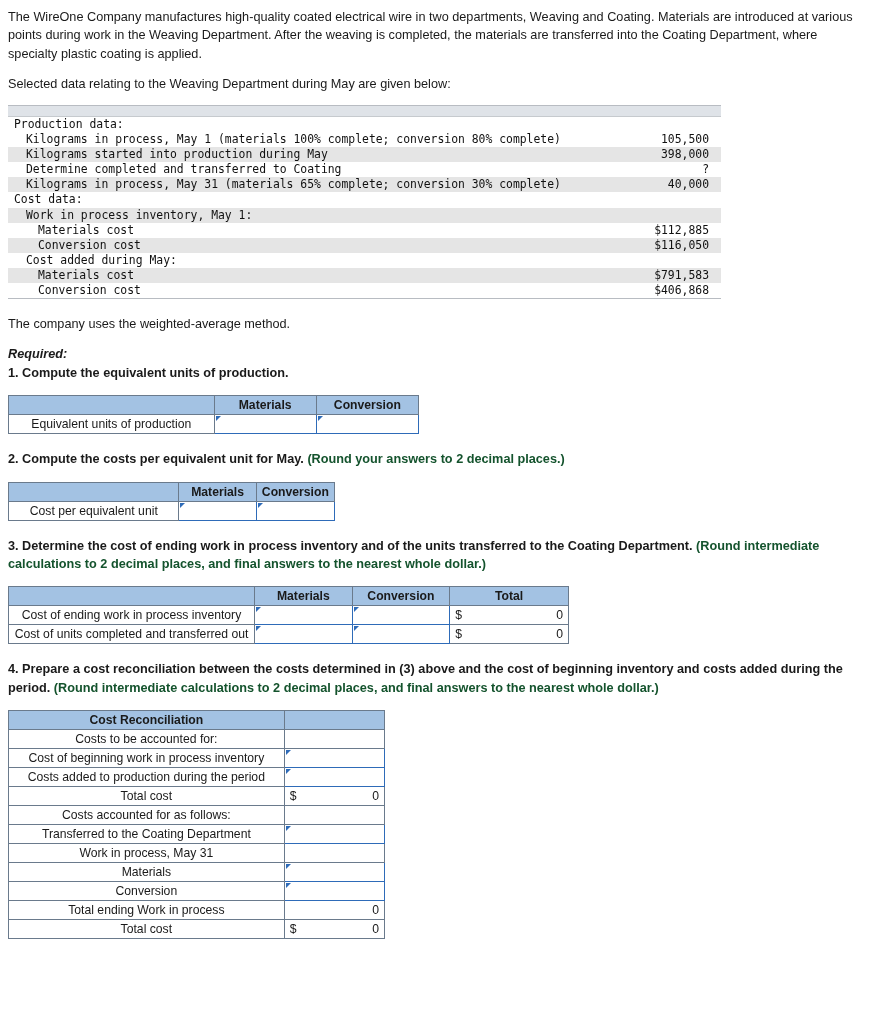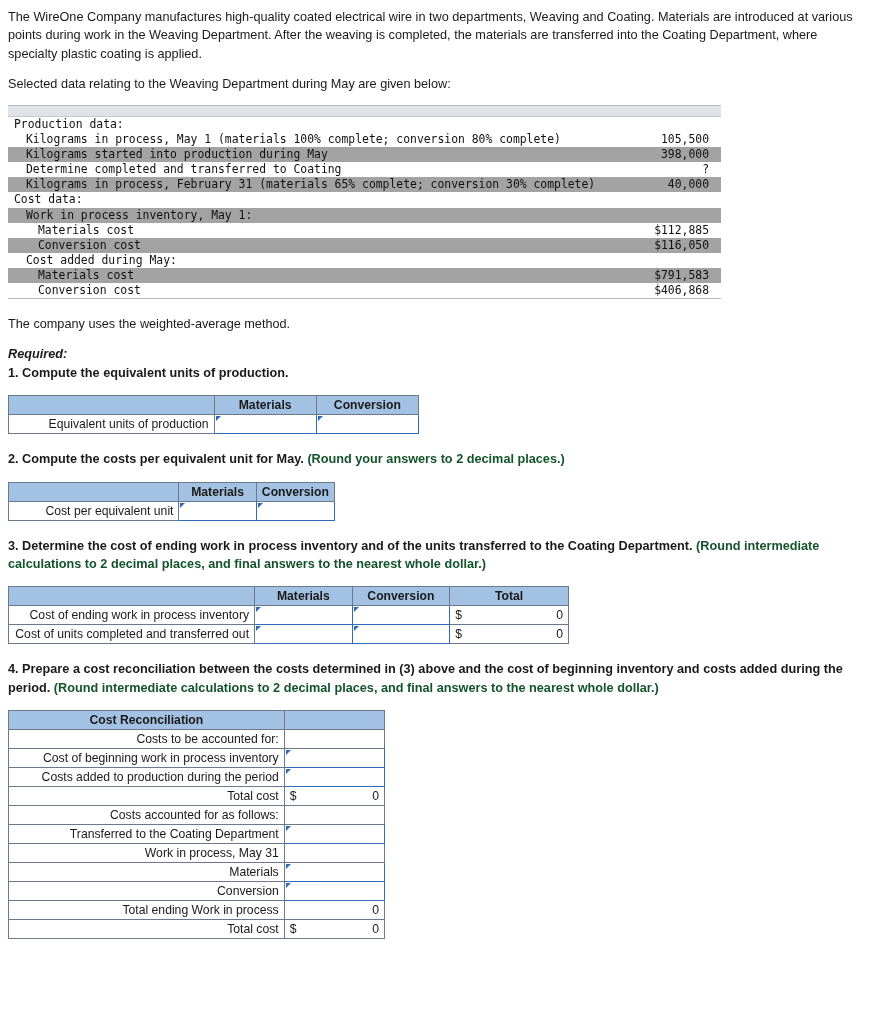--- a/index.html
+++ b/index.html
@@ -48,21 +48,21 @@
     padding: 0px 0 0px 0;
     line-height: 1.32;
     vertical-align: top;
   }
   .data-block td.lbl { padding-left: 6px; }
   .data-block td.val {
     text-align: right;
     padding-right: 12px;
     white-space: nowrap;
   }
-  .data-block tr.shade td { background: #a3a3a3; }
+  .data-block tr.shade td { background: #e5e5e5; }
   .ind1 { padding-left: 18px !important; }
   .ind2 { padding-left: 30px !important; }
 
   .para {
     font-size: 12.7px;
     margin-bottom: 16px;
   }
   .req {
     font-weight: bold;
     font-style: italic;
@@ -116,21 +116,21 @@
   }
   td.money {
     position: relative;
     text-align: right;
     padding-right: 6px;
   }
   td.money .dsign {
     position: absolute;
     left: 5px;
   }
-  .lbl-col { text-align: right; }
+  .lbl-col { text-align: center; }
 
   
   #t1 { width: 411px; }
   #t1 .c0 { width: 195px; }
   #t1 .c1 { width: 97px; }
   #t1 .c2 { width: 97px; }
 
   
   #t2 { width: 327px; }
   #t2 .c0 { width: 170px; }
@@ -175,21 +175,21 @@
         </tr>
         <tr class="shade">
           <td class="lbl ind1">Kilograms started into production during May</td>
           <td class="val">398,000</td>
         </tr>
         <tr>
           <td class="lbl ind1">Determine completed and transferred to Coating</td>
           <td class="val">?</td>
         </tr>
         <tr class="shade">
-          <td class="lbl ind1">Kilograms in process, February 31 (materials 65% complete; conversion 30% complete)</td>
+          <td class="lbl ind1">Kilograms in process, May 31 (materials 65% complete; conversion 30% complete)</td>
           <td class="val">40,000</td>
         </tr>
         <tr>
           <td class="lbl">Cost data:</td>
           <td class="val"></td>
         </tr>
         <tr class="shade">
           <td class="lbl ind1">Work in process inventory, May 1:</td>
           <td class="val"></td>
         </tr>

